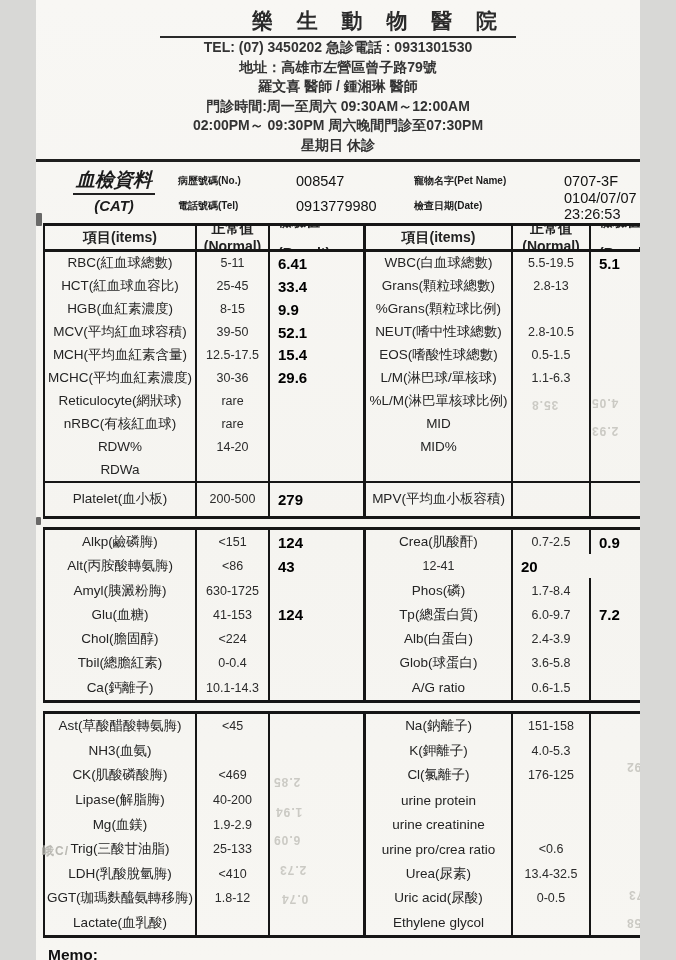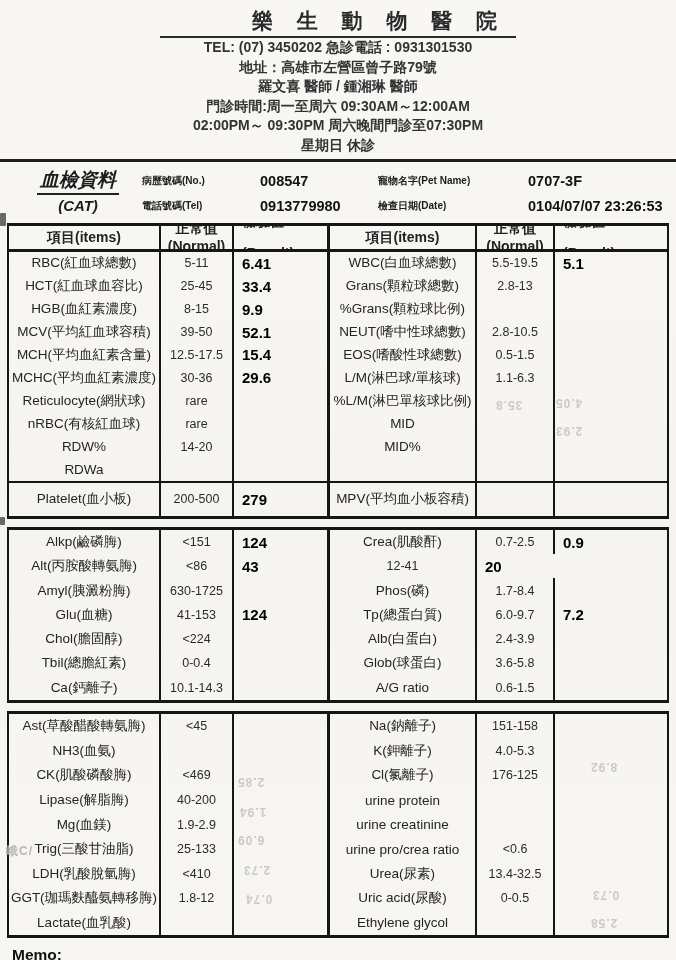--- a/index.html
+++ b/index.html
@@ -1,17 +1,17 @@
 <!DOCTYPE html>
 <html><head>
 <meta charset="utf-8">
 <style>
   html,body{margin:0;padding:0;background:#d8d8d6;}
   .page{
-    position:relative;width:676px;height:960px;margin:0 auto;
+    position:relative;width:604px;height:960px;margin:0 auto;
     background:#f7f6f2;
     background-image:linear-gradient(180deg,#f8f7f4 0%,#f5f4f0 55%,#f7f6f2 100%);
     font-family:"Liberation Sans","DejaVu Sans",sans-serif;
     color:#1c1c1c;overflow:hidden;
   }
   
   .clinic-header{text-align:center;padding-top:7px;}
   .clinic-name{
     display:inline-block;font-size:21px;font-weight:bold;letter-spacing:9px;
     color:#2a2a2a;border-bottom:2.5px solid #2a2a2a;padding:0 10px 1px 92px;
@@ -24,21 +24,21 @@
     grid-auto-rows:25px;align-items:center;
     padding:6px 0 5px 14px;
   }
   .report-title{
     font-size:19px;font-weight:bold;font-style:italic;
     border-bottom:2px solid #222;display:inline-block;padding:0 3px 0 3px;
     justify-self:center;
   }
   .species{font-weight:bold;font-size:15px;justify-self:center;font-style:italic;}
   .info-label{font-weight:bold;font-size:10px;}
-  .info-value{font-weight:bold;font-size:14.5px;color:#111;}
+  .info-value{font-weight:normal;font-size:14.5px;color:#111;}
   
   .tables{margin-left:7px;width:662px;}
   .section{border:2px solid #161616;border-top-width:3px;border-bottom-width:3px;margin-bottom:8px;background:transparent;}
   .trow{display:grid;grid-template-columns:152px 73px 96px 147px 78px 1fr;}
   .cell{border-right:2px solid #161616;display:flex;align-items:center;justify-content:center;overflow:hidden;white-space:nowrap;}
   .c3{border-right-width:3px;}
   .c6{border-right:none;}
   .item-label{font-size:13.5px;color:#242424;}
   .normal-val{font-size:12.5px;color:#2b2b2b;}
   .result-val{justify-content:flex-start;padding-left:8px;font-weight:bold;font-size:15px;color:#000;text-align:center;}

